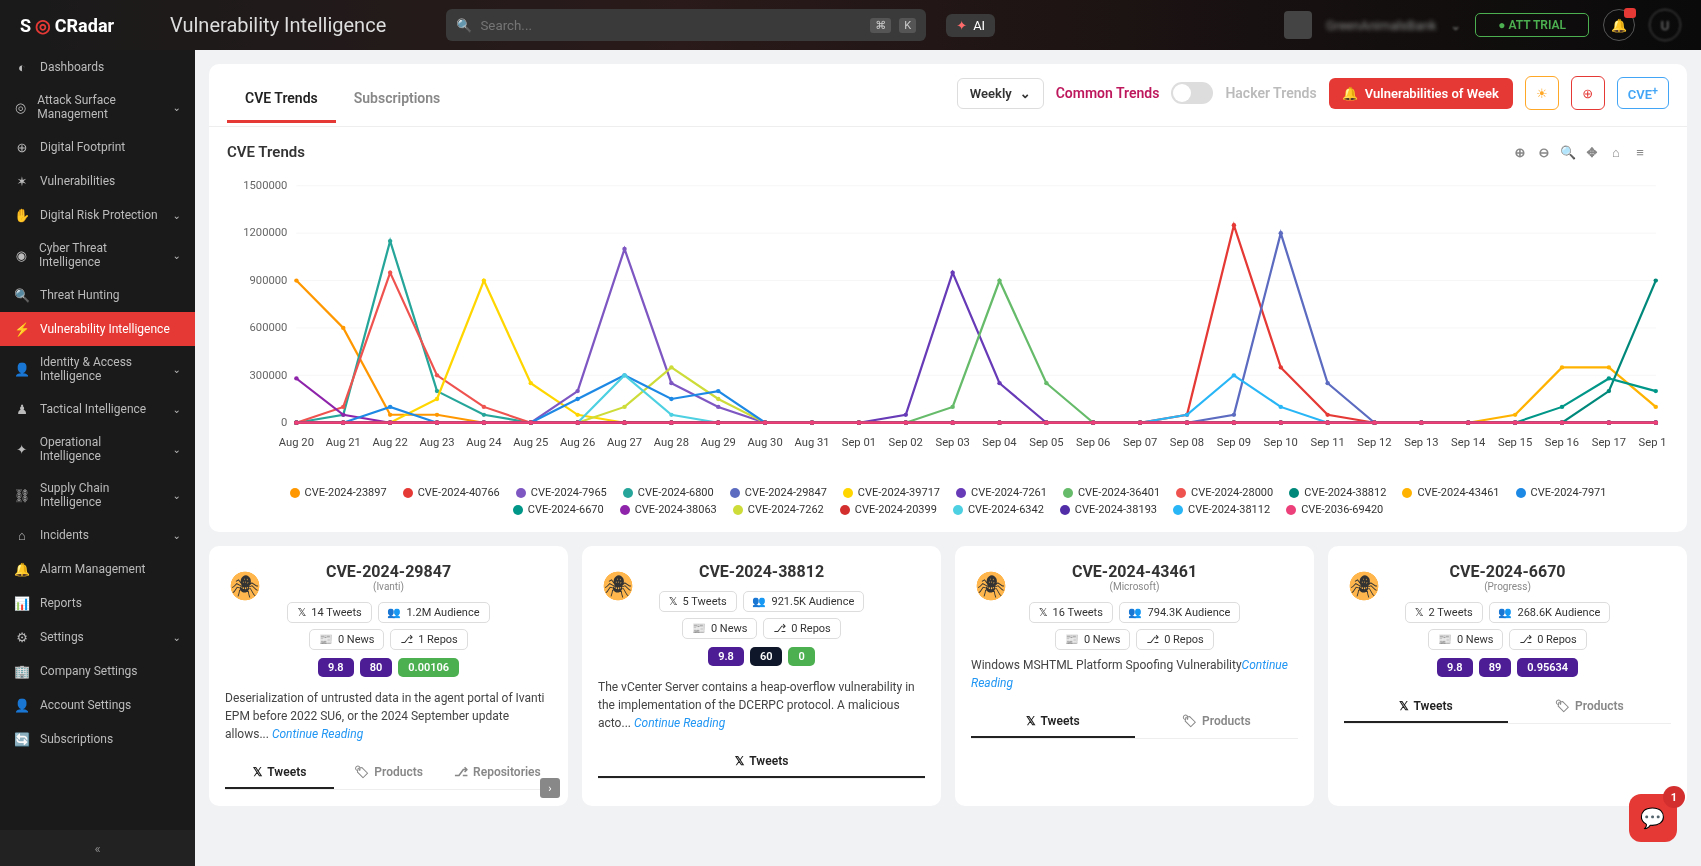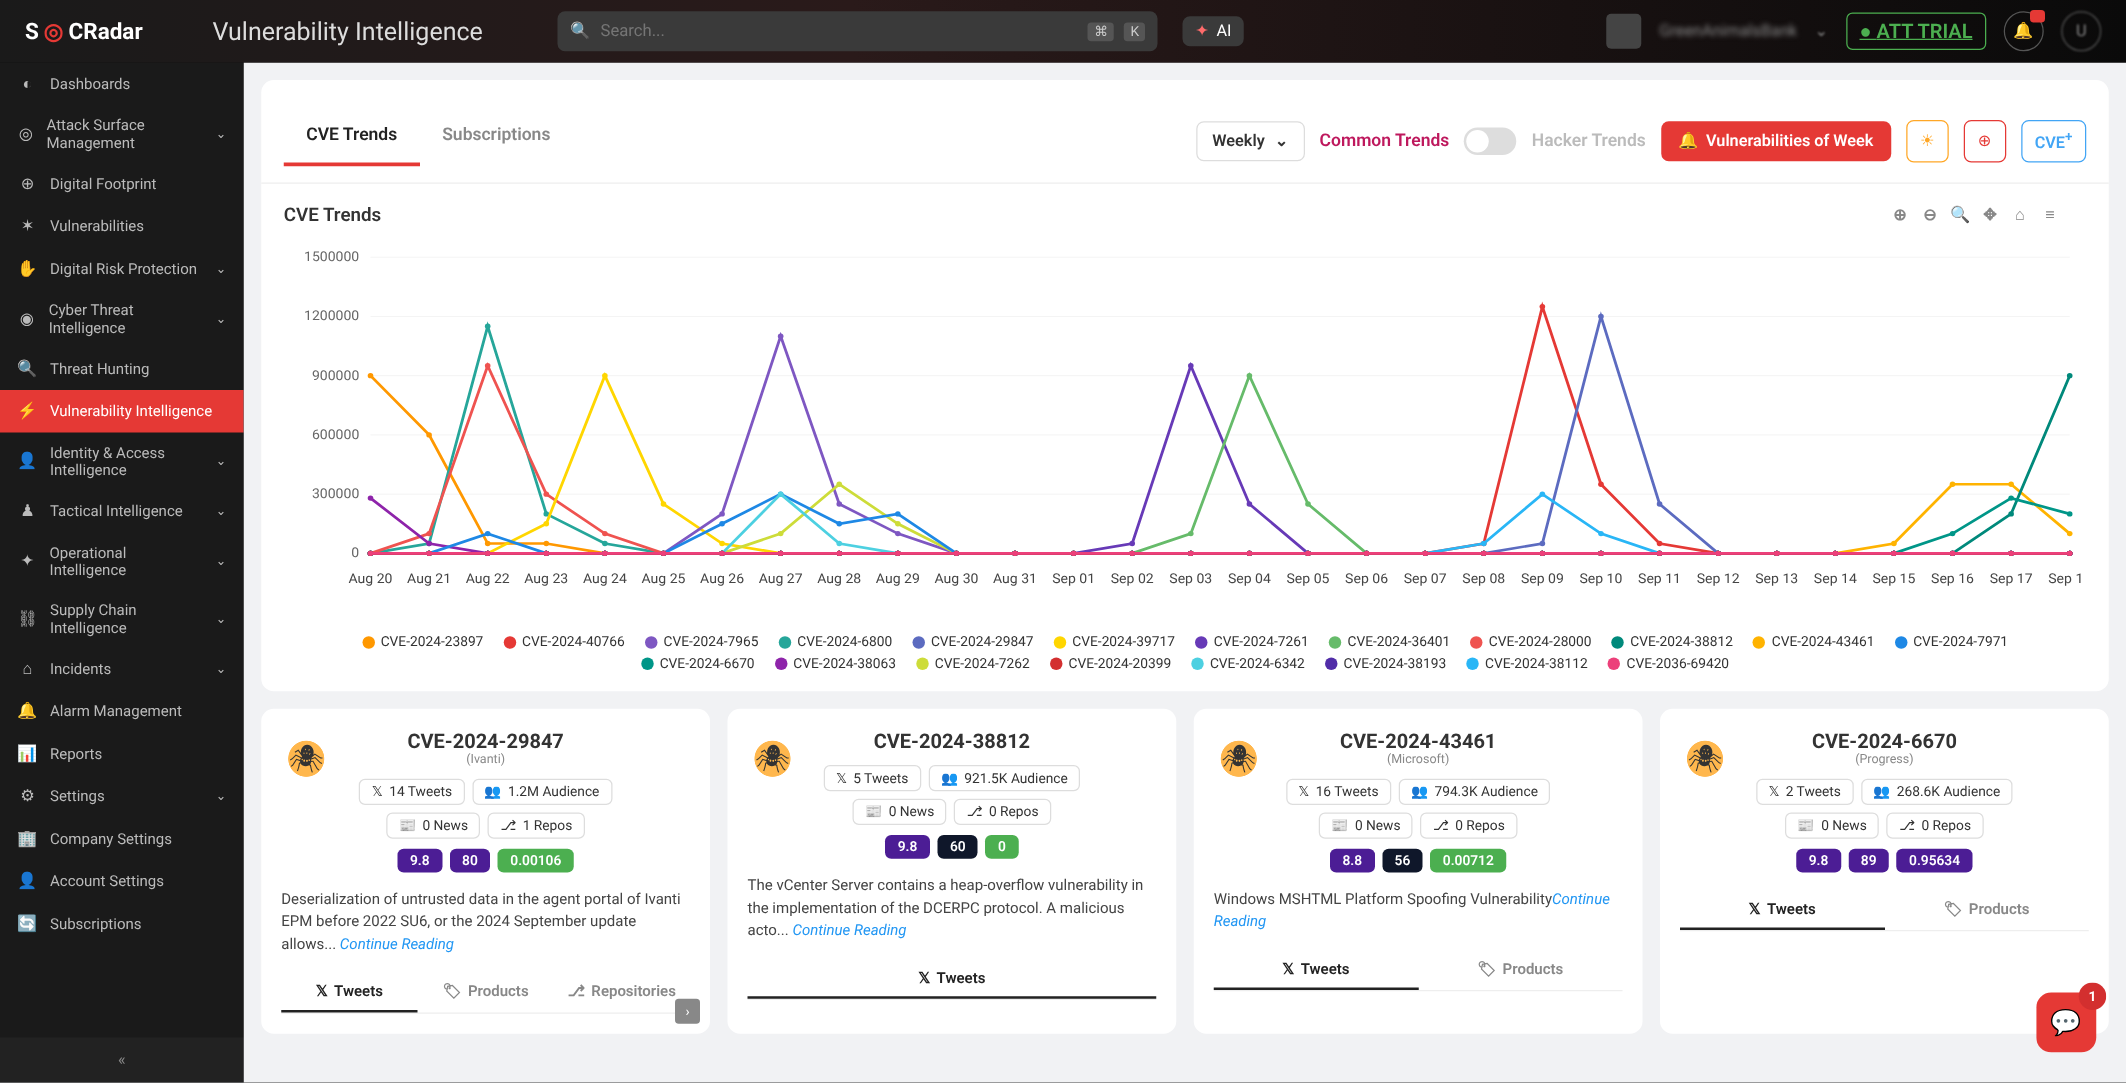--- a/index.html
+++ b/index.html
@@ -8,21 +8,21 @@
 
 .header { height:50px; background:linear-gradient(90deg,#1a1a1a 0%,#2a1a1a 40%,#0a0a0a 100%); display:flex; align-items:center; padding:0 20px; gap:20px; position:relative; }
 .logo { width:130px; color:#fff; font-weight:bold; font-size:18px; display:flex; align-items:center; gap:4px; }
 .logo-radar { color:#e53935; }
 .page-title { color:#ddd; font-size:20px; font-weight:400; }
 .search-wrap { margin-left:40px; flex:0 0 480px; height:32px; background:#3a3a3a; border-radius:6px; display:flex; align-items:center; padding:0 10px; gap:8px; }
 .search-wrap input { flex:1; background:transparent; border:none; color:#aaa; outline:none; }
 .kbd { background:#555; color:#ccc; border-radius:3px; padding:1px 5px; font-size:11px; }
 .ai-btn { margin-left:0; padding:4px 10px; background:#3a3a3a; border-radius:6px; color:#fff; display:flex; align-items:center; gap:6px;}
 .header-right { margin-left:auto; display:flex; align-items:center; gap:14px; color:#888; }
-.trial { color:#4caf50; font-weight:600; font-size:16px; border:1px solid #4caf50; padding:4px 10px; border-radius:5px;text-decoration:underline;}
+.trial { color:#4caf50; font-weight:600; font-size:12px; border:1px solid #4caf50; padding:4px 22px; border-radius:5px;}
 .avatar-box { width:28px; height:28px; background:#444; border-radius:4px; }
 .org-name { color:#888; filter:blur(2px);}
 .circ-btn { width:32px; height:32px; border:1px solid #555; border-radius:50%; display:flex; align-items:center; justify-content:center; color:#888; position:relative;}
 .notif-dot { position:absolute; top:-2px; right:-2px; width:12px; height:10px; background:#e53935; border-radius:3px; }
 
 
 .layout { display:flex; height:calc(100vh - 50px); }
 .sidebar { width:195px; background:#1a1a1a; overflow-y:auto; display:flex; flex-direction:column; }
 .content { flex:1; background:#f1f2f4; overflow-y:auto; padding:14px; }
 
@@ -33,21 +33,21 @@
 .sb-icon { width:16px; height:16px; display:flex; align-items:center; justify-content:center; font-size:13px; }
 .sb-collapse { margin-top:auto; height:36px; display:flex; align-items:center; justify-content:center; color:#888; background:#222; }
 
 
 .card { background:#fff; border-radius:10px; padding:0; margin-bottom:14px; }
 
 
 .tabs-row { display:flex; align-items:center; padding:12px 18px 0 18px; gap:10px; border-bottom:1px solid #eee; }
 .ctab { padding:10px 18px 14px; font-size:14px; font-weight:600; color:#888; cursor:pointer; border-bottom:3px solid transparent; }
 .ctab.active { color:#222; border-bottom-color:#e53935; }
-.tabs-right { margin-left:auto; display:flex; align-items:center; gap:12px; padding-bottom:16px;margin-top:20px;}
+.tabs-right { margin-left:auto; display:flex; align-items:center; gap:12px; padding-bottom:16px;}
 .select { border:1px solid #ddd; border-radius:6px; padding:7px 12px; font-weight:600; display:flex; align-items:center; gap:8px; }
 .trend-lbl { font-weight:600; color:#be185d; font-size:14px;}
 .toggle { width:42px; height:22px; background:#ddd; border-radius:11px; position:relative; }
 .toggle::after { content:''; position:absolute; width:18px; height:18px; background:#fff; border-radius:50%; top:2px; left:2px; }
 .hacker-lbl { color:#bbb; font-weight:600; font-size:14px;}
 .vow-btn { background:#e53935; color:#fff; padding:8px 14px; border-radius:6px; font-weight:600; display:flex; align-items:center; gap:6px; font-size:13px;}
 .sq-btn { width:34px; height:34px; border-radius:6px; display:flex; align-items:center; justify-content:center; }
 .sq-sun { border:1px solid #ffa726; color:#ffa726; }
 .sq-plus { border:1px solid #e53935; color:#e53935; }
 .cve-btn { border:1px solid #42a5f5; color:#42a5f5; padding:6px 10px; border-radius:6px; font-weight:600; font-size:13px; }
@@ -1061,25 +1061,20 @@
     <div class="cve-title">CVE-2024-43461</div>
     <div class="cve-vendor">(Microsoft)</div>
     <div class="badges-row">
       <div class="badge"><span>𝕏</span> 16 Tweets</div>
       <div class="badge"><span>👥</span> 794.3K Audience</div>
     </div>
     <div class="badges-row">
       <div class="badge"><span>📰</span> 0 News</div>
       <div class="badge"><span>⎇</span> 0 Repos</div>
     </div>
-    <div class="scores-row">
-      <div class="score r">8.8</div>
-      <div class="score o">56</div>
-      <div class="score g">0.00712</div>
-    </div>
     <div class="desc">Windows MSHTML Platform Spoofing Vulnerability<span class="cont-read">Continue Reading</span></div>
     <div class="mini-tabs">
             <div class="mini-tab active"><span>𝕏</span> Tweets</div>
             <div class="mini-tab "><span>🏷</span> Products</div>
           </div>
 
   </div>
         <div class="cve-card">
     <div class="bug-icon">🕷</div>
     <div class="cve-title">CVE-2024-6670</div>

